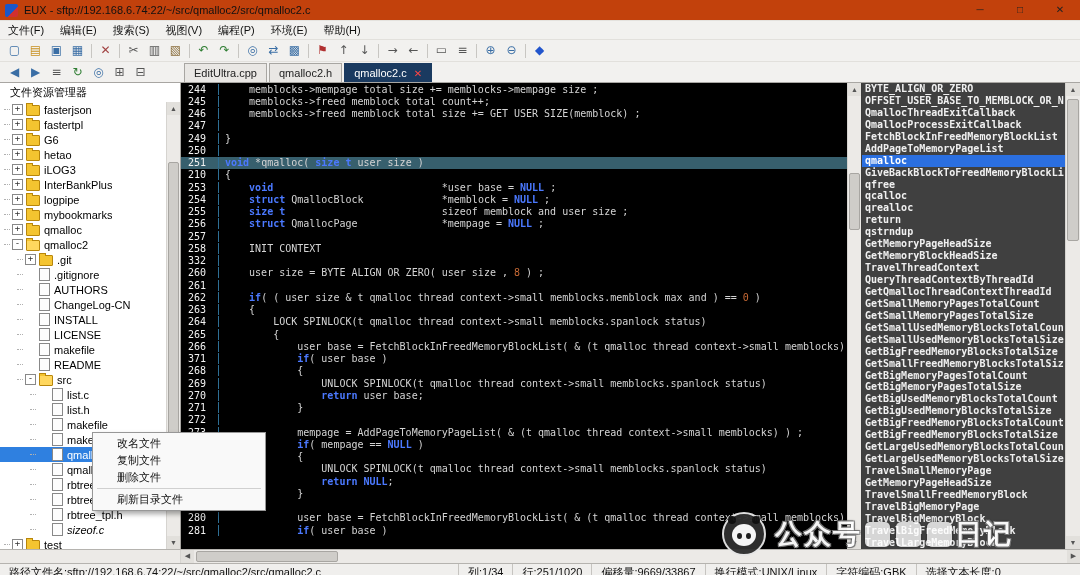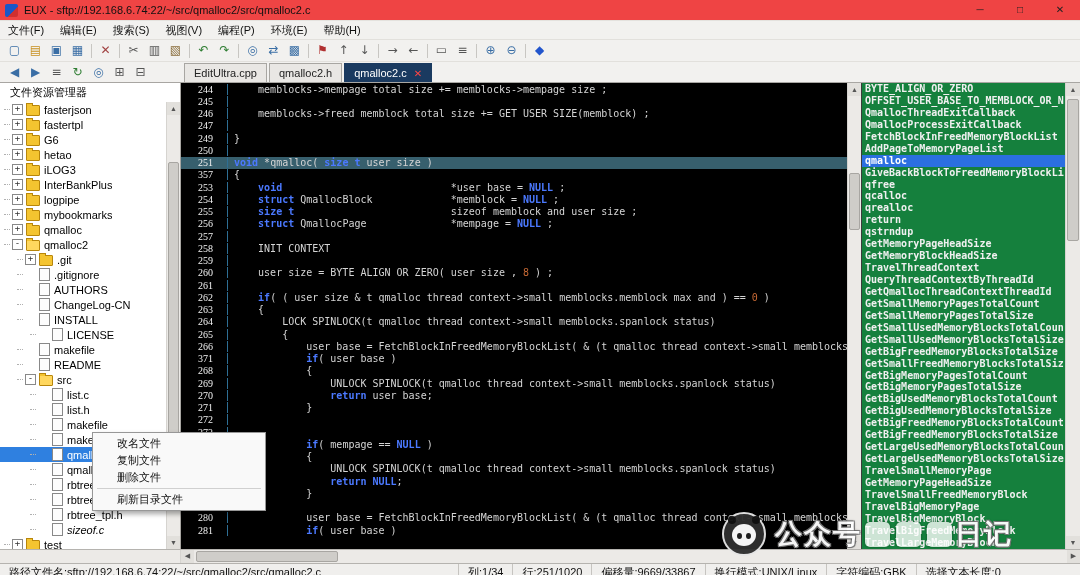--- a/index.html
+++ b/index.html
@@ -1,20 +1,20 @@
 <!DOCTYPE html>
 <html><head>
 <meta charset="utf-8">
 <style>
   html,body{margin:0;padding:0;}
   body{width:1080px;height:575px;overflow:hidden;font-family:"Liberation Sans","DejaVu Sans",sans-serif;background:#fff;}
   #app{position:relative;width:1080px;height:575px;display:flex;flex-direction:column;overflow:hidden;background:#f2f1ef;}
 
   
-  .titlebar{height:20px;background:#ef4444;display:flex;align-items:center;padding-left:5px;border-bottom:1px solid #e4e2de;flex:none;}
+  .titlebar{height:20px;background:#c2410c;display:flex;align-items:center;padding-left:5px;border-bottom:1px solid #e4e2de;flex:none;}
   .app-icon{width:13px;height:13px;margin-right:6px;background:linear-gradient(135deg,#1a57c8 58%,#d03030 58%);border-radius:2px;}
   .win-title{font-size:11px;color:#111;white-space:nowrap;}
   .win-controls{margin-left:auto;display:flex;height:100%;}
   .win-btn{width:40px;height:100%;text-align:center;font-size:10px;line-height:20px;color:#222;}
 
   
   .menubar{height:18px;background:#f2f1ef;display:flex;align-items:center;font-size:11px;color:#111;border-bottom:1px solid #e2e0dc;flex:none;}
   .menu-item{padding:0 8px;line-height:18px;}
 
   
@@ -48,28 +48,28 @@
   .sidebar-scroll{position:absolute;right:0;top:19px;bottom:0;width:13px;background:#eceae7;border-left:1px solid #d6d4d0;}
   .scroll-arrow{height:13px;font-size:7px;text-align:center;line-height:13px;color:#555;background:#e2e0dc;}
   .scroll-arrow.bottom{position:absolute;bottom:0;left:0;right:0;}
   .sb-thumb{position:absolute;left:1px;right:1px;background:#cfcdc9;border:1px solid #a8a6a2;border-radius:2px;}
 
   
   .editor{flex:1;background:#000;position:relative;overflow:hidden;}
   .code-area{position:absolute;left:0;top:0;right:13px;bottom:0;overflow:hidden;font-family:"DejaVu Sans Mono",monospace;font-size:10px;}
   .code-row{height:12.26px;display:flex;align-items:center;}
   .code-row.current{background:#375f6d;}
-  .gutter-num{width:32px;min-width:32px;text-align:right;padding-right:14px;color:#f2f2f2;border-right:1px solid #2e6f95;margin-right:6px;font-family:Liberation Serif, serif;}
+  .gutter-num{width:32px;min-width:32px;text-align:center;padding-right:5px;color:#f2f2f2;border-right:1px solid #2e6f95;margin-right:6px;}
   .code-text{white-space:pre;color:#d4d4d4;overflow:hidden;}
   .kw{color:#4b79ff;font-weight:bold;}
   .num{color:#c96a35;}
   .editor-vscroll{position:absolute;right:0;top:0;bottom:0;width:13px;background:#eceae7;border-left:1px solid #d6d4d0;}
 
   
-  .funcpanel{width:218px;flex:none;background:#15803d;border-left:1px solid #3c3c3c;position:relative;overflow:hidden;}
+  .funcpanel{width:218px;flex:none;background:#404040;border-left:1px solid #3c3c3c;position:relative;overflow:hidden;}
   #func-list{position:absolute;left:0;top:0;right:14px;bottom:0;overflow:hidden;}
   .func-item{height:11.95px;line-height:11.95px;font-family:"DejaVu Sans Mono",monospace;font-size:10px;font-weight:bold;color:#f0f0f0;white-space:nowrap;overflow:hidden;padding-left:3px;}
   .func-item.selected{background:#2b6fe0;color:#fff;}
   .panel-scroll{position:absolute;right:0;top:0;bottom:0;width:14px;background:#eceae7;border-left:1px solid #d6d4d0;}
 
   
   .bottom-row{height:13px;display:flex;flex:none;background:#f0efed;border-top:1px solid #b5b3af;}
   .bottom-spacer{width:180px;flex:none;background:#eceae7;border-right:1px solid #d6d4d0;}
   .hscroll{flex:1;position:relative;background:#eceae7;display:flex;}
   .h-arrow{width:13px;height:100%;font-size:7px;text-align:center;line-height:12px;color:#555;background:#e2e0dc;flex:none;}
@@ -269,21 +269,21 @@
             <span class="tree-exp hidden"></span>
             <span class="icon-file"></span>
             <span class="tree-label">ChangeLog-CN</span>
           </div>
           <div class="tree-row" style="padding-left: 17px;">
             <span class="tree-dash"></span>
             <span class="tree-exp hidden"></span>
             <span class="icon-file"></span>
             <span class="tree-label">INSTALL</span>
           </div>
-          <div class="tree-row" style="padding-left: 30px;">
+          <div class="tree-row" style="padding-left: 17px;">
             <span class="tree-dash"></span>
             <span class="tree-exp hidden"></span>
             <span class="icon-file"></span>
             <span class="tree-label">LICENSE</span>
           </div>
           <div class="tree-row" style="padding-left: 17px;">
             <span class="tree-dash"></span>
             <span class="tree-exp hidden"></span>
             <span class="icon-file"></span>
             <span class="tree-label">makefile</span>
@@ -375,20 +375,21 @@
     </div>
 
     <div class="editor">
       <div class="code-area" id="code-lines">
           <div class="code-row">
             <span class="gutter-num">244</span>
             <span class="code-text">    memblocks-&gt;mempage_total_size += memblocks-&gt;mempage_size ;</span>
           </div>
           <div class="code-row">
             <span class="gutter-num">245</span>
+            <span class="code-text">    memblocks-&gt;freed_memblock_total_count++;</span>
           </div>
           <div class="code-row">
             <span class="gutter-num">246</span>
             <span class="code-text">    memblocks-&gt;freed_memblock_total_size += GET_USER_SIZE(memblock) ;</span>
           </div>
           <div class="code-row">
             <span class="gutter-num">247</span>
             <span class="code-text"></span>
           </div>
           <div class="code-row">
@@ -397,21 +398,21 @@
           </div>
           <div class="code-row">
             <span class="gutter-num">250</span>
             <span class="code-text"></span>
           </div>
           <div class="code-row current">
             <span class="gutter-num">251</span>
             <span class="code-text"><span class="kw">void</span> *qmalloc( <span class="kw">size_t</span> user_size )</span>
           </div>
           <div class="code-row">
-            <span class="gutter-num">357</span>
+            <span class="gutter-num">210</span>
             <span class="code-text">{</span>
           </div>
           <div class="code-row">
             <span class="gutter-num">253</span>
             <span class="code-text">    <span class="kw">void</span>                            *user_base = <span class="kw">NULL</span> ;</span>
           </div>
           <div class="code-row">
             <span class="gutter-num">254</span>
             <span class="code-text">    <span class="kw">struct</span> QmallocBlock             *memblock = <span class="kw">NULL</span> ;</span>
           </div>
@@ -425,21 +426,21 @@
           </div>
           <div class="code-row">
             <span class="gutter-num">257</span>
             <span class="code-text"></span>
           </div>
           <div class="code-row">
             <span class="gutter-num">258</span>
             <span class="code-text">    INIT_CONTEXT</span>
           </div>
           <div class="code-row">
-            <span class="gutter-num">259</span>
+            <span class="gutter-num">332</span>
             <span class="code-text"></span>
           </div>
           <div class="code-row">
             <span class="gutter-num">260</span>
             <span class="code-text">    user_size = BYTE_ALIGN_OR_ZERO( user_size , <span class="num">8</span> ) ;</span>
           </div>
           <div class="code-row">
             <span class="gutter-num">261</span>
             <span class="code-text"></span>
           </div>
@@ -482,20 +483,21 @@
           <div class="code-row">
             <span class="gutter-num">271</span>
             <span class="code-text">            }</span>
           </div>
           <div class="code-row">
             <span class="gutter-num">272</span>
             <span class="code-text"></span>
           </div>
           <div class="code-row">
             <span class="gutter-num">273</span>
+            <span class="code-text">            mempage = AddPageToMemoryPageList( &amp; (t_qmalloc_thread_context-&gt;small_memblocks) ) ;</span>
           </div>
           <div class="code-row">
             <span class="gutter-num">274</span>
             <span class="code-text">            <span class="kw">if</span>( mempage == <span class="kw">NULL</span> )</span>
           </div>
           <div class="code-row">
             <span class="gutter-num">275</span>
             <span class="code-text">            {</span>
           </div>
           <div class="code-row">

